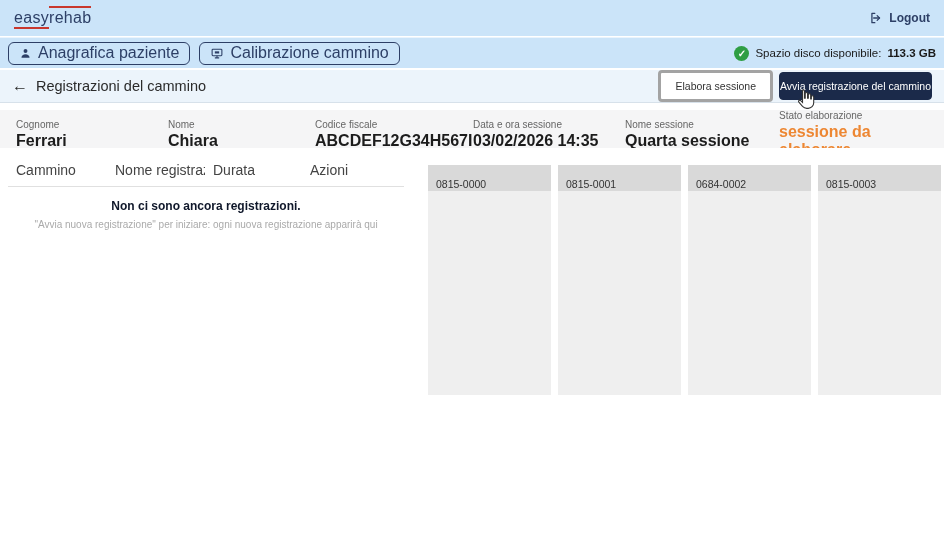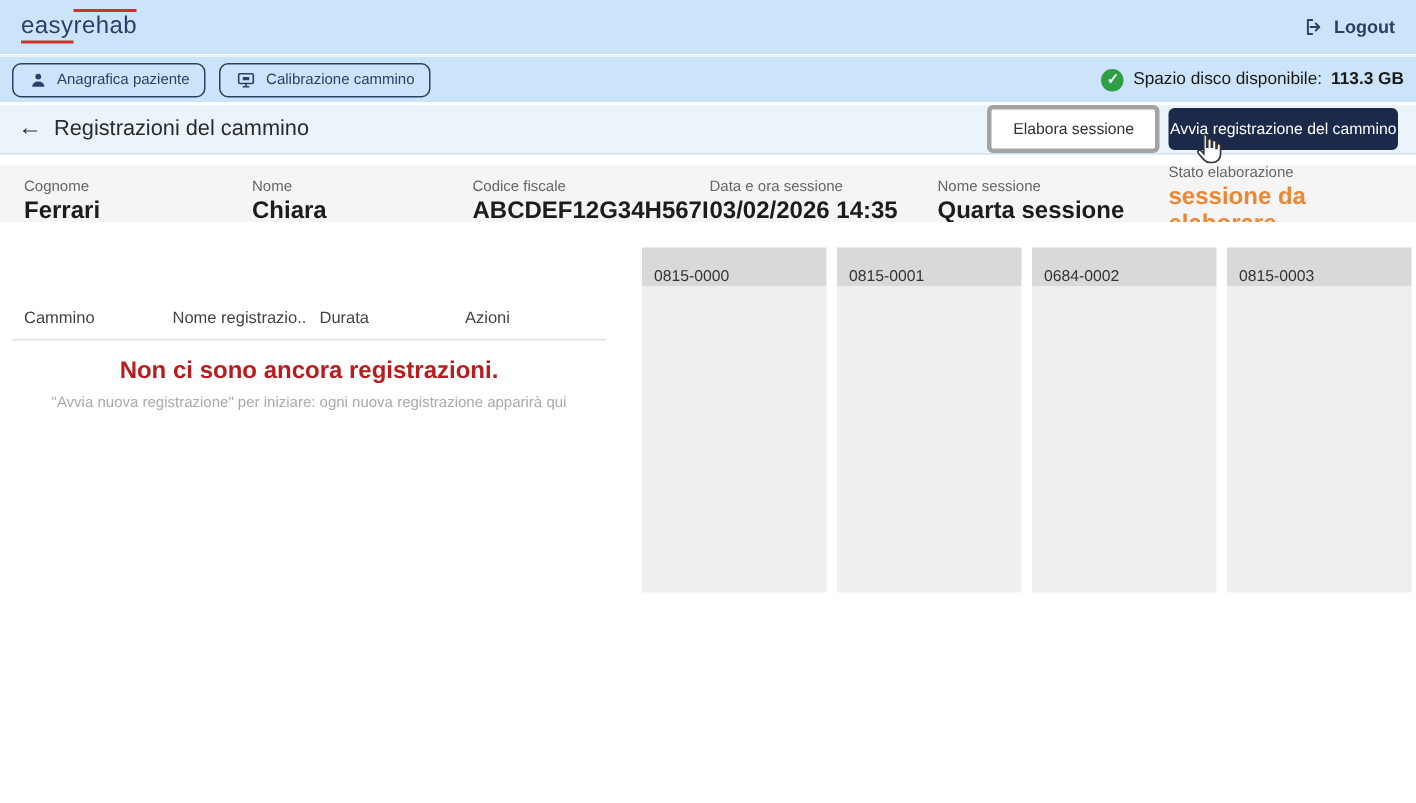--- a/index.html
+++ b/index.html
@@ -30,21 +30,21 @@
   .toolbar {
     position:absolute; left:0; top:37px; width:944px; height:31px;
     background:var(--c-bar_blue,#cbe4f9);
     border-top:1px solid #eaf4fd;
     display:flex; align-items:center; gap:9px; padding:0 8px;
   }
   .tb-btn {
     display:flex; align-items:center; gap:6px;
     border:1px solid var(--c-navy,#2d3f66); border-radius:6px;
     padding:3px 10px; height:23px;
-    font-size:10px; color:var(--c-navy,#2d3f66);
+    font-size:16px; color:var(--c-navy,#2d3f66);
     background:transparent; cursor:pointer; white-space:nowrap;
   }
   .tb-btn svg { display:block; }
   .disk {
     margin-left:auto; display:flex; align-items:center; gap:6px;
     font-size:11.5px; color:#1a1a1a; white-space:nowrap;
   }
   .disk .check {
     width:15px; height:15px; border-radius:50%;
     background:var(--c-green,#2f9e44); color:#fff;
@@ -80,23 +80,23 @@
   .pfield .plabel { font-size:10px; color:#666; margin-bottom:2px; }
   .pfield .pvalue { font-size:16px; font-weight:700; color:#1c1c1c; }
   .pfield .pvalue.status { color:var(--c-status_orange,#ED8733); }
   
   .content { position:absolute; left:0; top:148px; width:944px; bottom:0; background:#fff; }
   .table-area { position:absolute; left:8px; top:14px; width:396px; }
   .thead {
     display:grid; grid-template-columns:99px 98px 97px auto; align-items:center;
     padding-bottom:8px; border-bottom:1px solid #e0e0e0;
   }
-  .thead span { font-size:11px; color:#444; padding-left:8px; white-space:nowrap; overflow:hidden;margin-top:44px; }
+  .thead span { font-size:14px; color:#444; padding-left:8px; white-space:nowrap; overflow:hidden; }
   .empty-state { text-align:center; margin-top:12px; }
-  .empty-title { font-size:16px; font-weight:700; color:#b91c1c; margin-bottom:6px; }
+  .empty-title { font-size:12px; font-weight:700; color:#0f172a; margin-bottom:6px; }
   .empty-sub { font-size:10px; color:#aaa; }
   
   .cameras { position:absolute; left:428px; top:17px; display:flex; gap:7px; }
   .cam-panel { width:123px; height:230px; display:flex; flex-direction:column; }
   .cam-header {
     height:22px; background:var(--c-panel_header,#d9d9d9);
     font-size:10.5px; color:#333; padding:13px 8px; white-space:nowrap;
   }
   .cam-body { flex:1; background:var(--c-panel_body,#efefef); }
   

